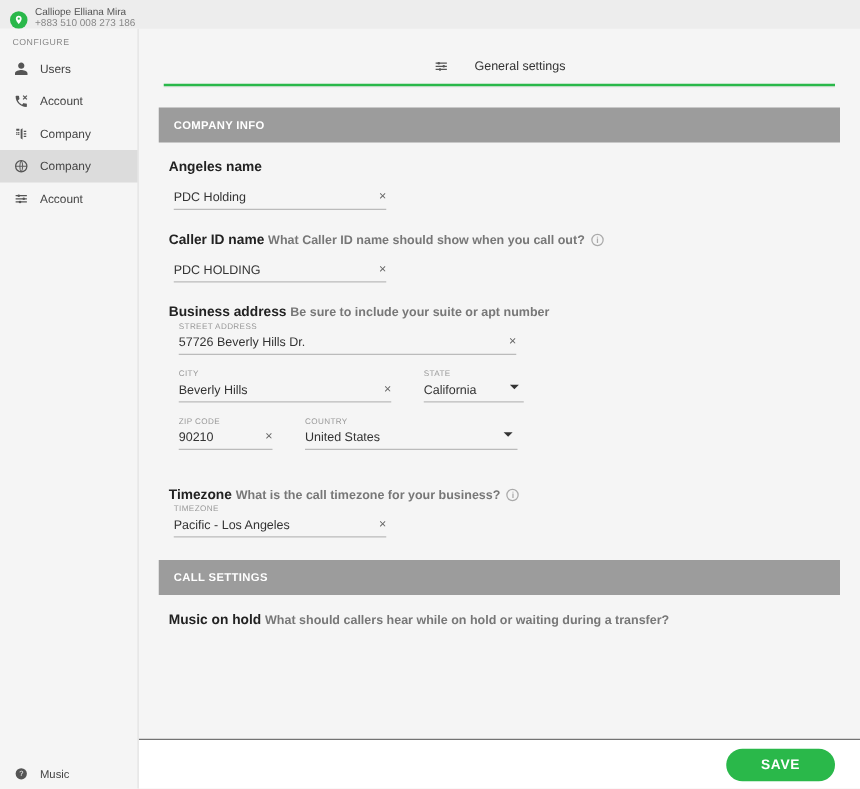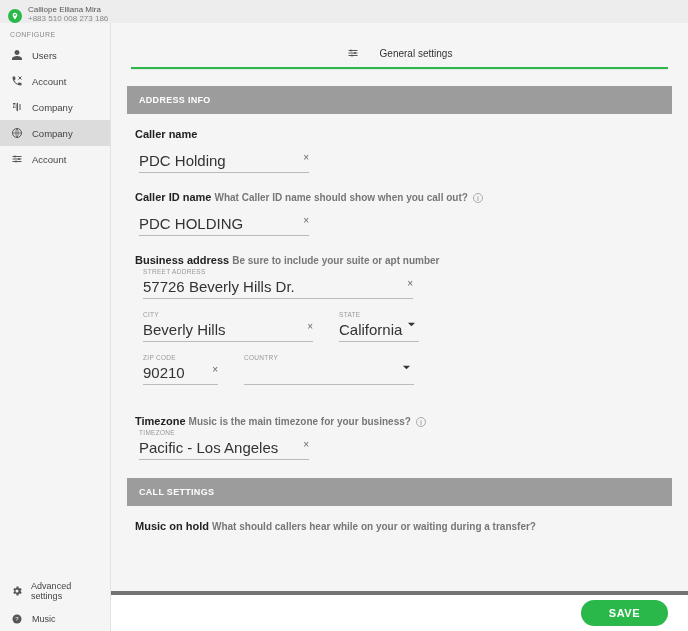--- a/index.html
+++ b/index.html
@@ -27,27 +27,27 @@
   .tab.secondary{color:#2ab84a}
   .section-bar{background:#9c9c9c;color:#fff;font-size:9px;font-weight:600;letter-spacing:.3px;padding:9px 12px;margin:0 -4px 14px}
   .field-label{font-weight:700;font-size:11px;color:#222;margin:0 0 8px}
   .field-hint{font-weight:700;color:#777;font-size:10px}
   .info-ico{display:inline-block;width:10px;height:10px;border:1px solid #aaa;border-radius:50%;color:#aaa;font-size:7px;text-align:center;line-height:9px;vertical-align:middle;margin-left:2px}
   .input-wrap{position:relative;border-bottom:1px solid #bbb;padding:4px 0 3px;width:170px;margin:0 4px 18px}
   .input-wrap.w300{width:270px}
   .input-wrap.w80{width:80px}
   .input-wrap.w170{width:170px}
   .input-wrap.w75{width:75px}
-  .input-wrap input{border:none;background:transparent;width:100%;font-size:15px;color:#333;padding-right:16px}
+  .input-wrap input{border:none;background:transparent;width:100%;font-size:10px;color:#333;padding-right:16px}
   .float-label{position:absolute;top:-6px;left:0;font-size:6.5px;letter-spacing:.3px;color:#999}
   .clear-x{position:absolute;right:0;top:4px;font-size:10px;color:#666;cursor:pointer}
   .dropdown-caret{position:absolute;right:3px;top:3px}
   .dropdown-caret svg{width:9px;height:9px}
   .row{display:flex;gap:18px;flex-wrap:wrap;padding-left:4px}
-  .save-bar{position:absolute;bottom:0;left:0;right:0;height:40px;background:#fff;display:flex;align-items:center;justify-content:flex-end;padding:0 20px;border-top:4px solid #737373}
+  .save-bar{position:absolute;bottom:0;left:0;right:0;height:40px;background:#fff;display:flex;align-items:center;justify-content:flex-end;padding:0 20px;border-top:1px solid #737373}
   .save-btn{background:#2ab84a;color:#fff;border:none;border-radius:14px;padding:7px 28px;font-size:11px;font-weight:700;letter-spacing:.5px;cursor:pointer}
   svg{display:block}
   .gap-top{margin-top:12px}
   .gap-top-lg{}
   ::-webkit-scrollbar{width:6px}
   ::-webkit-scrollbar-thumb{background:#ccc;border-radius:3px}
 </style>
 </head>
 <body>
 
@@ -112,28 +112,20 @@
             </svg>
           </span>
         <span>Account</span>
       </div>
     </div>
     <div class="sidebar-spacer"></div>
     <div class="bottom-nav">
       <div class="nav-item">
         <span class="ico">
             <svg viewBox="0 0 24 24">
-              <path fill="#555" d="M19.4 13l.1-1-.1-1 2-1.6-2-3.4-2.4.9a7 7 0 0 0-1.7-1L15 3h-4l-.3 2.9a7 7 0 0 0-1.7 1l-2.4-.9-2 3.4L6.6 11l-.1 1 .1 1-2 1.6 2 3.4 2.4-.9c.5.4 1.1.7 1.7 1L11 21h4l.3-2.9c.6-.3 1.2-.6 1.7-1l2.4.9 2-3.4L19.4 13zM12 15a3 3 0 1 1 0-6 3 3 0 0 1 0 6z"></path>
-            </svg>
-          </span>
-        <span>Advanced settings</span>
-      </div>
-      <div class="nav-item">
-        <span class="ico">
-            <svg viewBox="0 0 24 24">
               <circle cx="12" cy="12" r="9" fill="#555"></circle>
               <text x="12" y="16" text-anchor="middle" fill="#fff" font-size="12" font-family="Arial">?</text>
             </svg>
           </span>
         <span>Music</span>
       </div>
     </div>
   </div>
 
   <div class="main">
@@ -143,24 +135,24 @@
           <svg width="12" height="12" viewBox="0 0 24 24">
               <path stroke="#555" stroke-width="2" d="M3 7h18M3 12h18M3 17h18"></path>
               <circle cx="8" cy="7" r="2" fill="#555"></circle>
               <circle cx="16" cy="12" r="2" fill="#555"></circle>
               <circle cx="10" cy="17" r="2" fill="#555"></circle>
             </svg>
           <span>General settings</span>
         </div>
       </div>
 
-      <div class="section-bar">ADDRESS INFO</div>
+      <div class="section-bar">COMPANY INFO</div>
 
       <div style="padding:0 4px">
-        <div class="field-label">Caller name</div>
+        <div class="field-label">Angeles name</div>
         <div class="input-wrap">
           <input value="PDC Holding" style="">
           <span class="clear-x">×</span>
         </div>
 
         <div class="field-label gap-top">
           <span>Caller ID name</span>
           <span class="field-hint">What Caller ID name should show when you call out?</span>
           <span class="info-ico">i</span>
         </div>
@@ -198,46 +190,47 @@
           </div>
         </div>
         <div class="row">
           <div class="input-wrap w75">
             <span class="float-label">ZIP CODE</span>
             <input value="90210" style="">
             <span class="clear-x">×</span>
           </div>
           <div class="input-wrap w170">
             <span class="float-label">COUNTRY</span>
+            <input value="United States" style="">
             <span class="dropdown-caret">
                 <svg viewBox="0 0 10 10">
                   <path d="M1 3l4 4 4-4z" fill="#333"></path>
                 </svg>
               </span>
           </div>
         </div>
 
         <div class="field-label gap-top">
           <span>Timezone</span>
-          <span class="field-hint">Music is the main timezone for your business?</span>
+          <span class="field-hint">What is the call timezone for your business?</span>
           <span class="info-ico">i</span>
         </div>
         <div class="input-wrap">
           <span class="float-label">TIMEZONE</span>
           <input value="Pacific - Los Angeles" style="">
           <span class="clear-x">×</span>
         </div>
       </div>
 
       <div class="section-bar gap-top-lg">CALL SETTINGS</div>
 
       <div style="padding:0 4px">
         <div class="field-label">
           <span>Music on hold</span>
-          <span class="field-hint">What should callers hear while on your or waiting during a transfer?</span>
+          <span class="field-hint">What should callers hear while on hold or waiting during a transfer?</span>
         </div>
       </div>
     </div>
 
     <div class="save-bar">
       <button class="save-btn">SAVE</button>
     </div>
   </div>
 </div>
 

